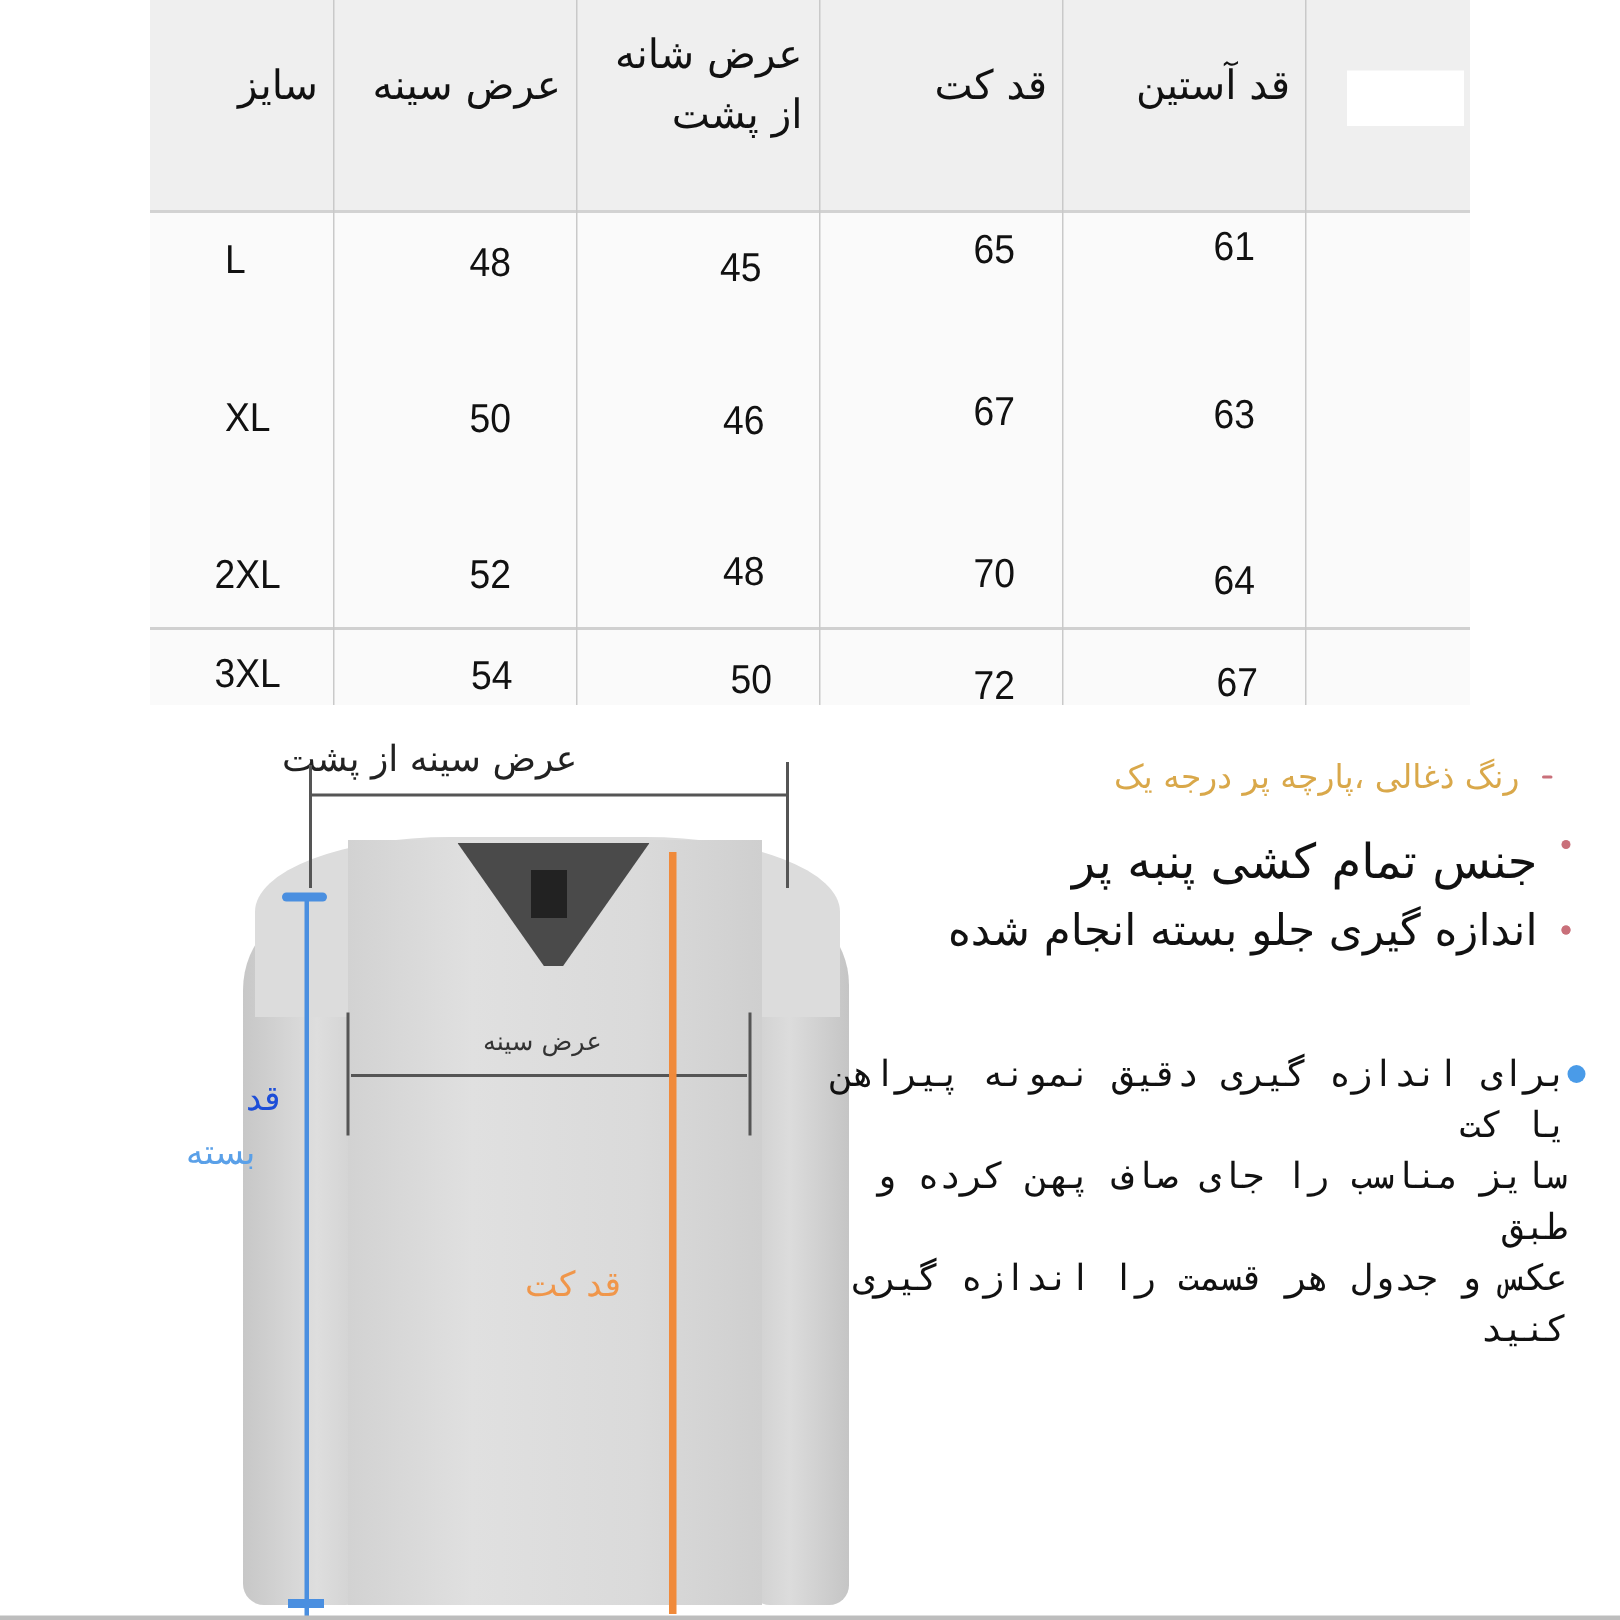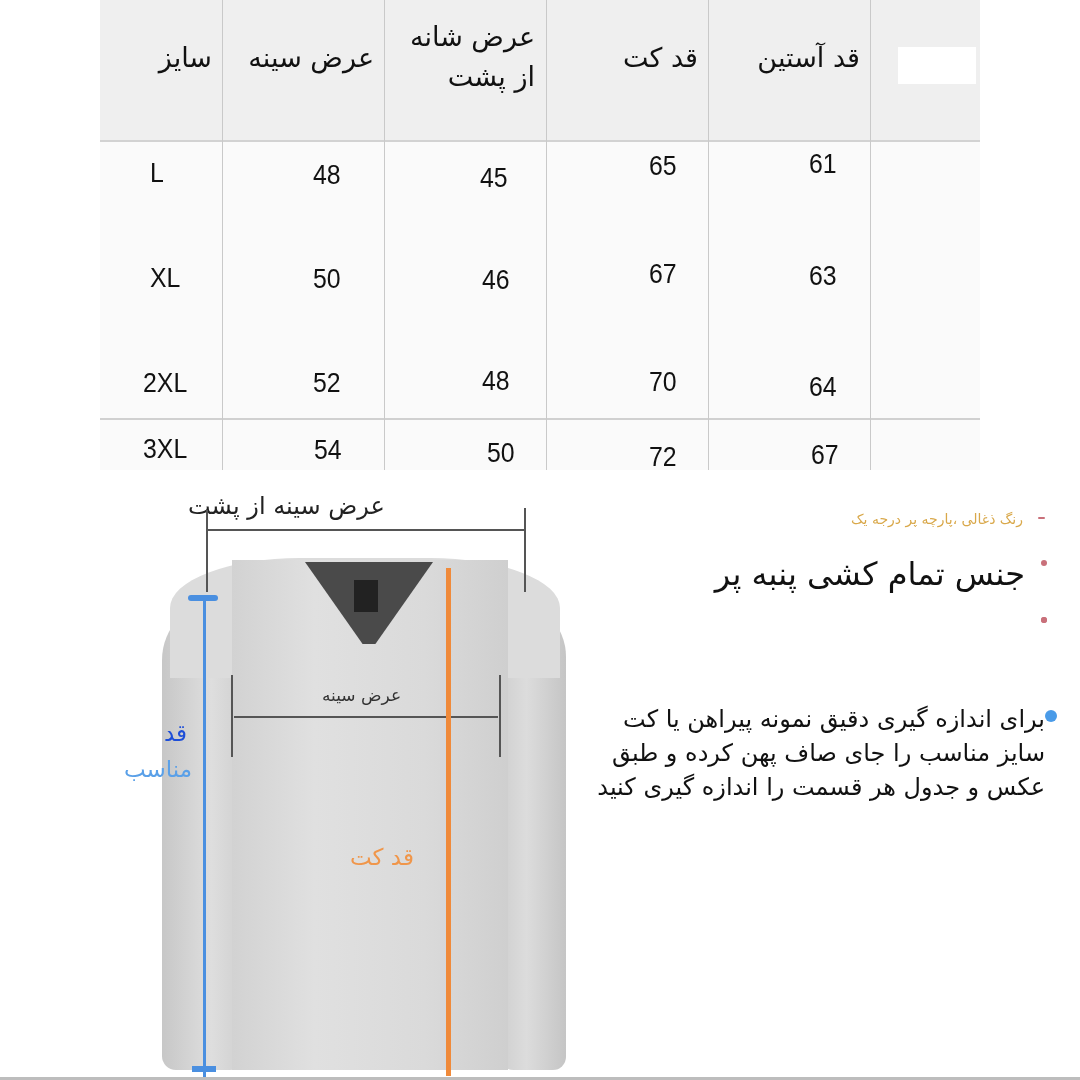--- a/index.html
+++ b/index.html
@@ -37,21 +37,21 @@
     .measure-line { position:absolute; background:#555; }
     .blue-line { position:absolute; background:#4a8fe0; }
     .orange-line { position:absolute; background:#f08a3a; }
     .lbl { position:absolute; direction:rtl; white-space:nowrap; }
 
     
     .bullets { position:absolute; right:55px; top:498px; direction:rtl; text-align:right; }
     .b-item { position:relative; white-space:nowrap; }
     .dot { position:absolute; right:-22px; border-radius:50%; }
     .note { position:absolute; left:540px; top:702px; width:505px; direction:rtl; text-align:right;
-            font-size:24px; line-height:34px; color:#111; }
+            font-size:24px; line-height:34px; color:#111;font-family:Liberation Mono, monospace; }
     .bottom-rule { position:absolute; left:0; top:1077px; width:1080px; height:3px; background:#bdbdbd; }
   </style>
 </head>
 <body>
 
 <div class="table-wrap">
   <div class="thead"></div>
   <div class="tbody"></div>
   <div class="row-divider"></div>
   <div class="vline" style="left:122px"></div>
@@ -108,40 +108,41 @@
 
   <div class="lbl" style="left:222px;top:205px;font-size:17px;color:#333">عرض سینه</div>
   <div class="measure-line" style="left:134px;top:236px;width:264px;height:2px"></div>
   <div class="measure-line" style="left:131px;top:195px;width:2px;height:82px"></div>
   <div class="measure-line" style="left:399px;top:195px;width:2px;height:82px"></div>
 
   <div class="blue-line" style="left:103px;top:116px;width:3px;height:484px"></div>
   <div class="blue-line" style="left:88px;top:115px;width:30px;height:6px;border-radius:3px"></div>
   <div class="blue-line" style="left:92px;top:586px;width:24px;height:6px"></div>
   <div class="lbl" style="left:64px;top:240px;font-size:23px;color:#1d4ed8">قد</div>
-  <div class="lbl" style="left:24px;top:276px;font-size:23px;color:#5aa0e8">مناسب</div>
+  <div class="lbl" style="left:24px;top:276px;font-size:23px;color:#5aa0e8">بسته</div>
 
   <div class="orange-line" style="left:346px;top:88px;width:5px;height:508px"></div>
   <div class="lbl" style="left:250px;top:364px;font-size:23px;color:#f0964a">قد کت</div>
 </div>
 
 <div class="bullets">
-  <div class="b-item" style="font-size:14px;line-height:42px;color:#d9a84a;margin-right:2px">
+  <div class="b-item" style="font-size:22px;line-height:42px;color:#d9a84a;margin-right:12px">
     <span class="dot" style="top:19px;width:7px;height:2px;background:#c9707a;border-radius:1px"></span>
     <span>رنگ ذغالی ،پارچه پر درجه یک</span>
   </div>
   <div class="b-item" style="font-size:32px;line-height:40px;margin-top:14px">
     <span class="dot" style="top:6px;width:6px;height:6px;background:#c9707a"></span>
     <span>جنس تمام کشی پنبه پر</span>
   </div>
   <div class="b-item" style="font-size:29px;line-height:40px;margin-top:6px">
     <span class="dot" style="top:17px;width:6px;height:6px;background:#c9707a"></span>
   </div>
   <div class="b-item" style="font-size:29px;line-height:40px;margin-top:6px">
     <span class="dot" style="top:17px;width:6px;height:6px;background:#c9707a"></span>
+    <span>اندازه گیری جلو بسته انجام شده</span>
   </div>
 </div>
 
 <div class="note">
   <span style="position:absolute;right:-12px;top:8px;width:12px;height:12px;border-radius:50%;background:#4a9be8"></span>
   <div>برای اندازه گیری دقیق نمونه پیراهن یا کت</div>
   <div>سایز مناسب را جای صاف پهن کرده و طبق</div>
   <div>عکس و جدول هر قسمت را اندازه گیری کنید</div>
 </div>
 

